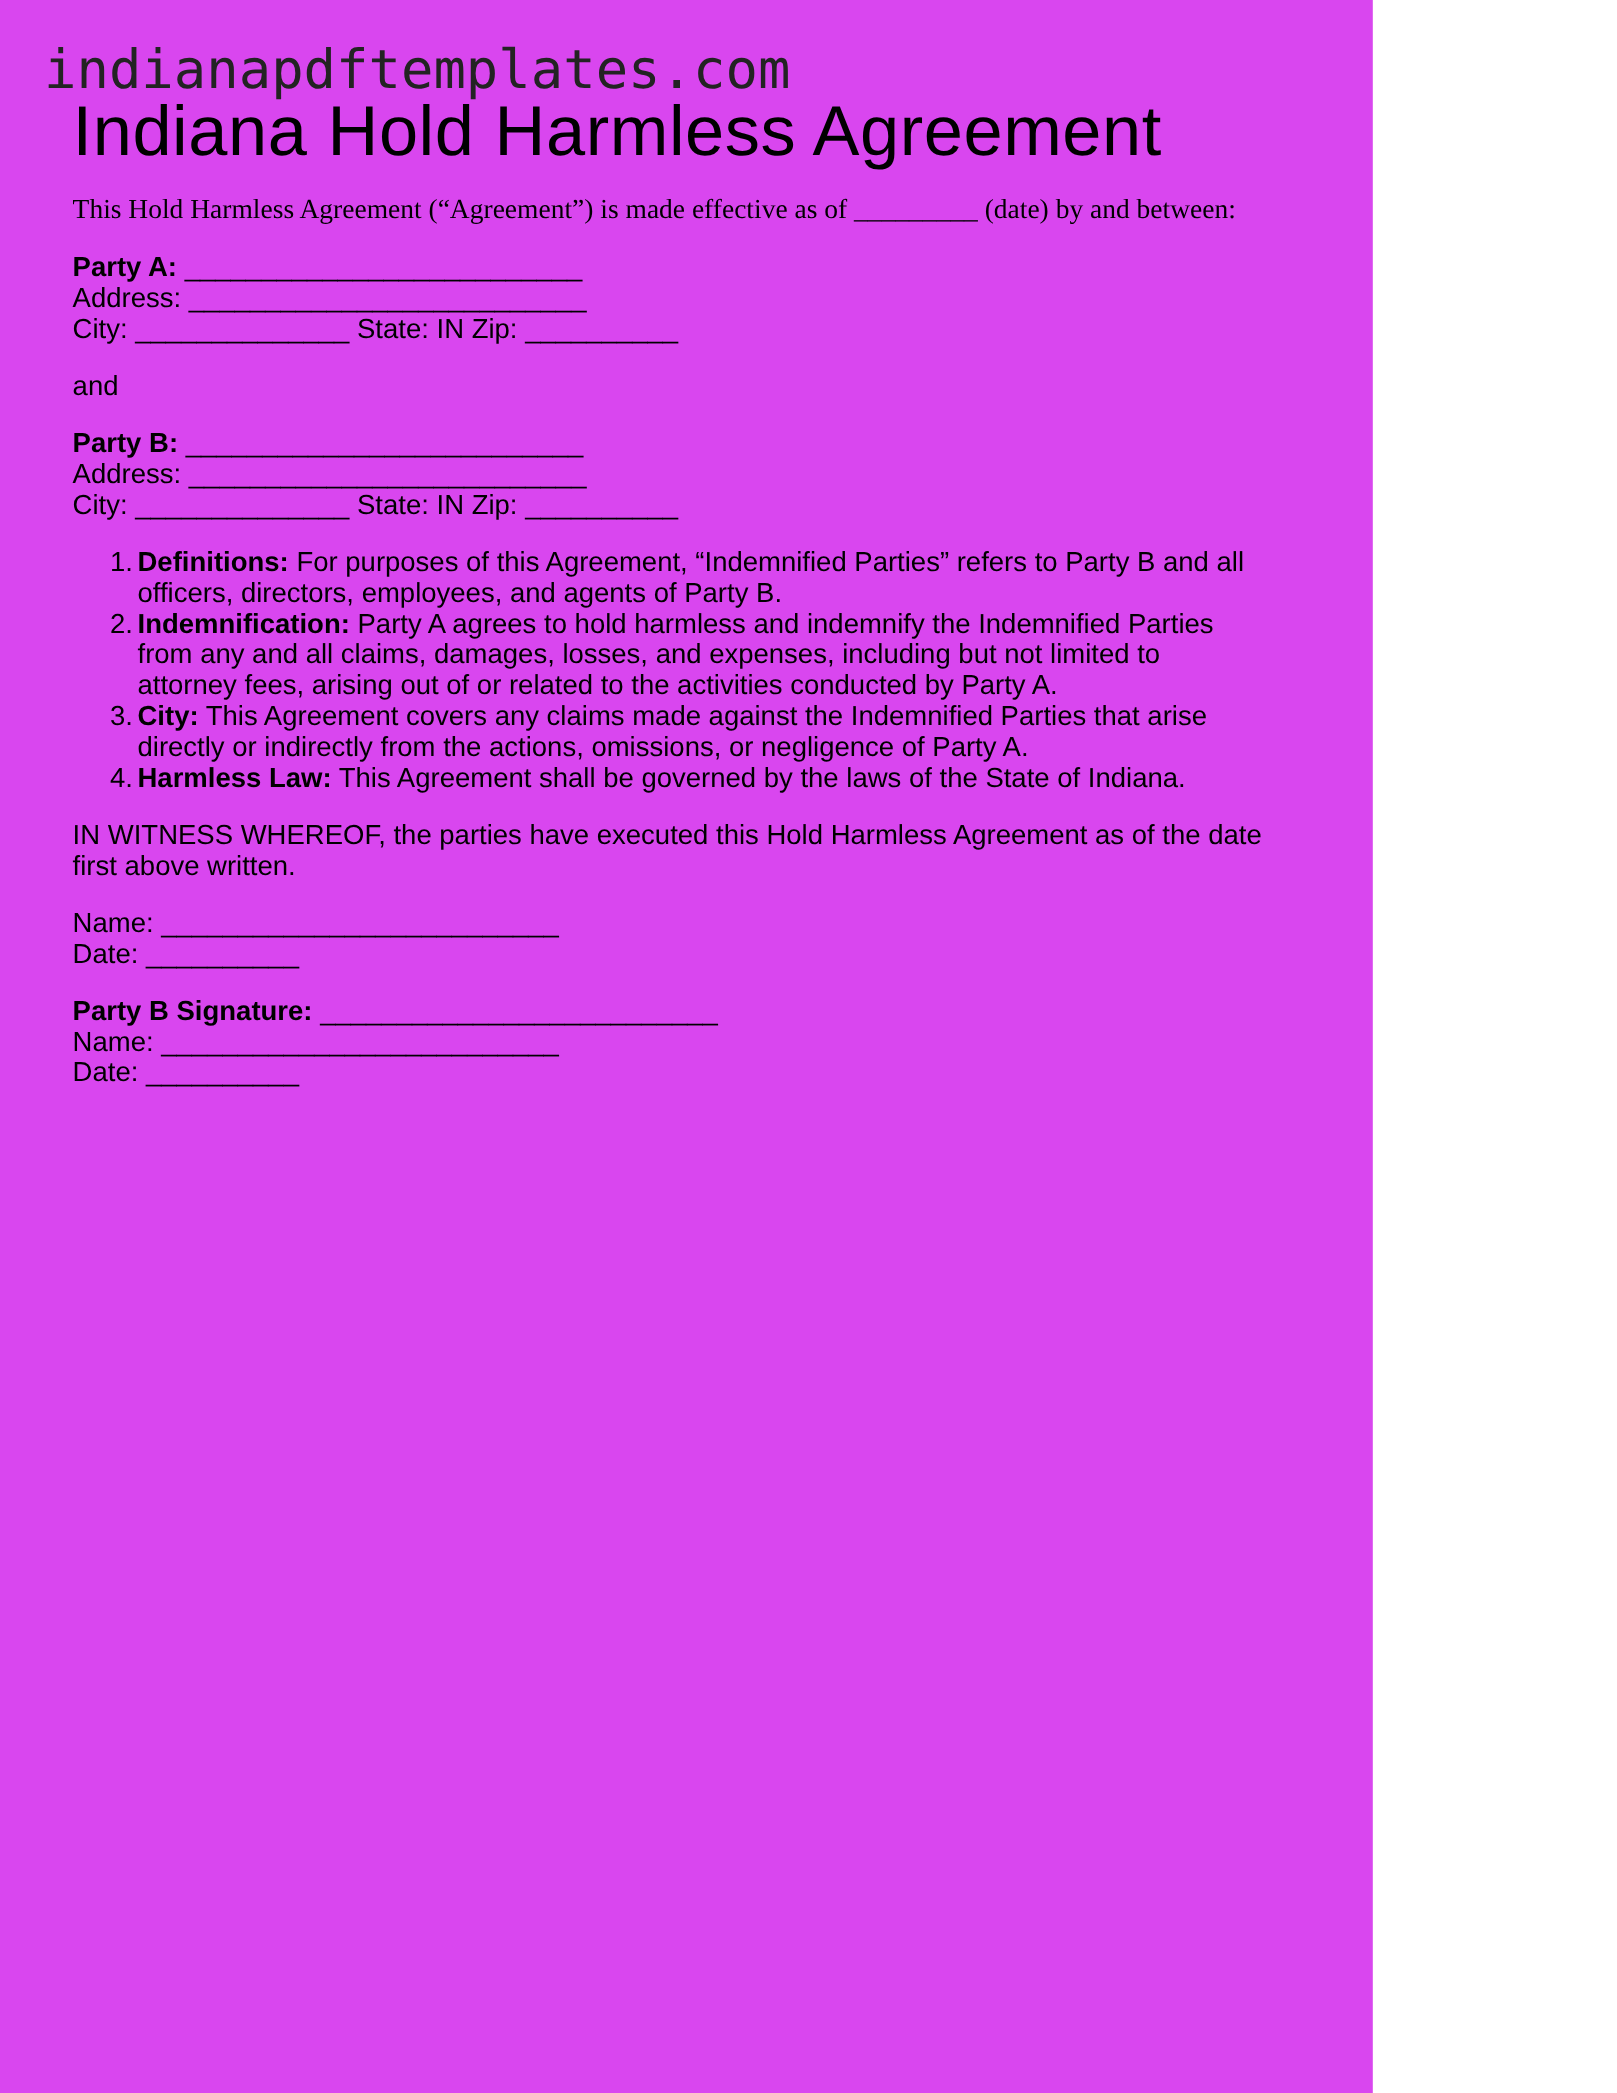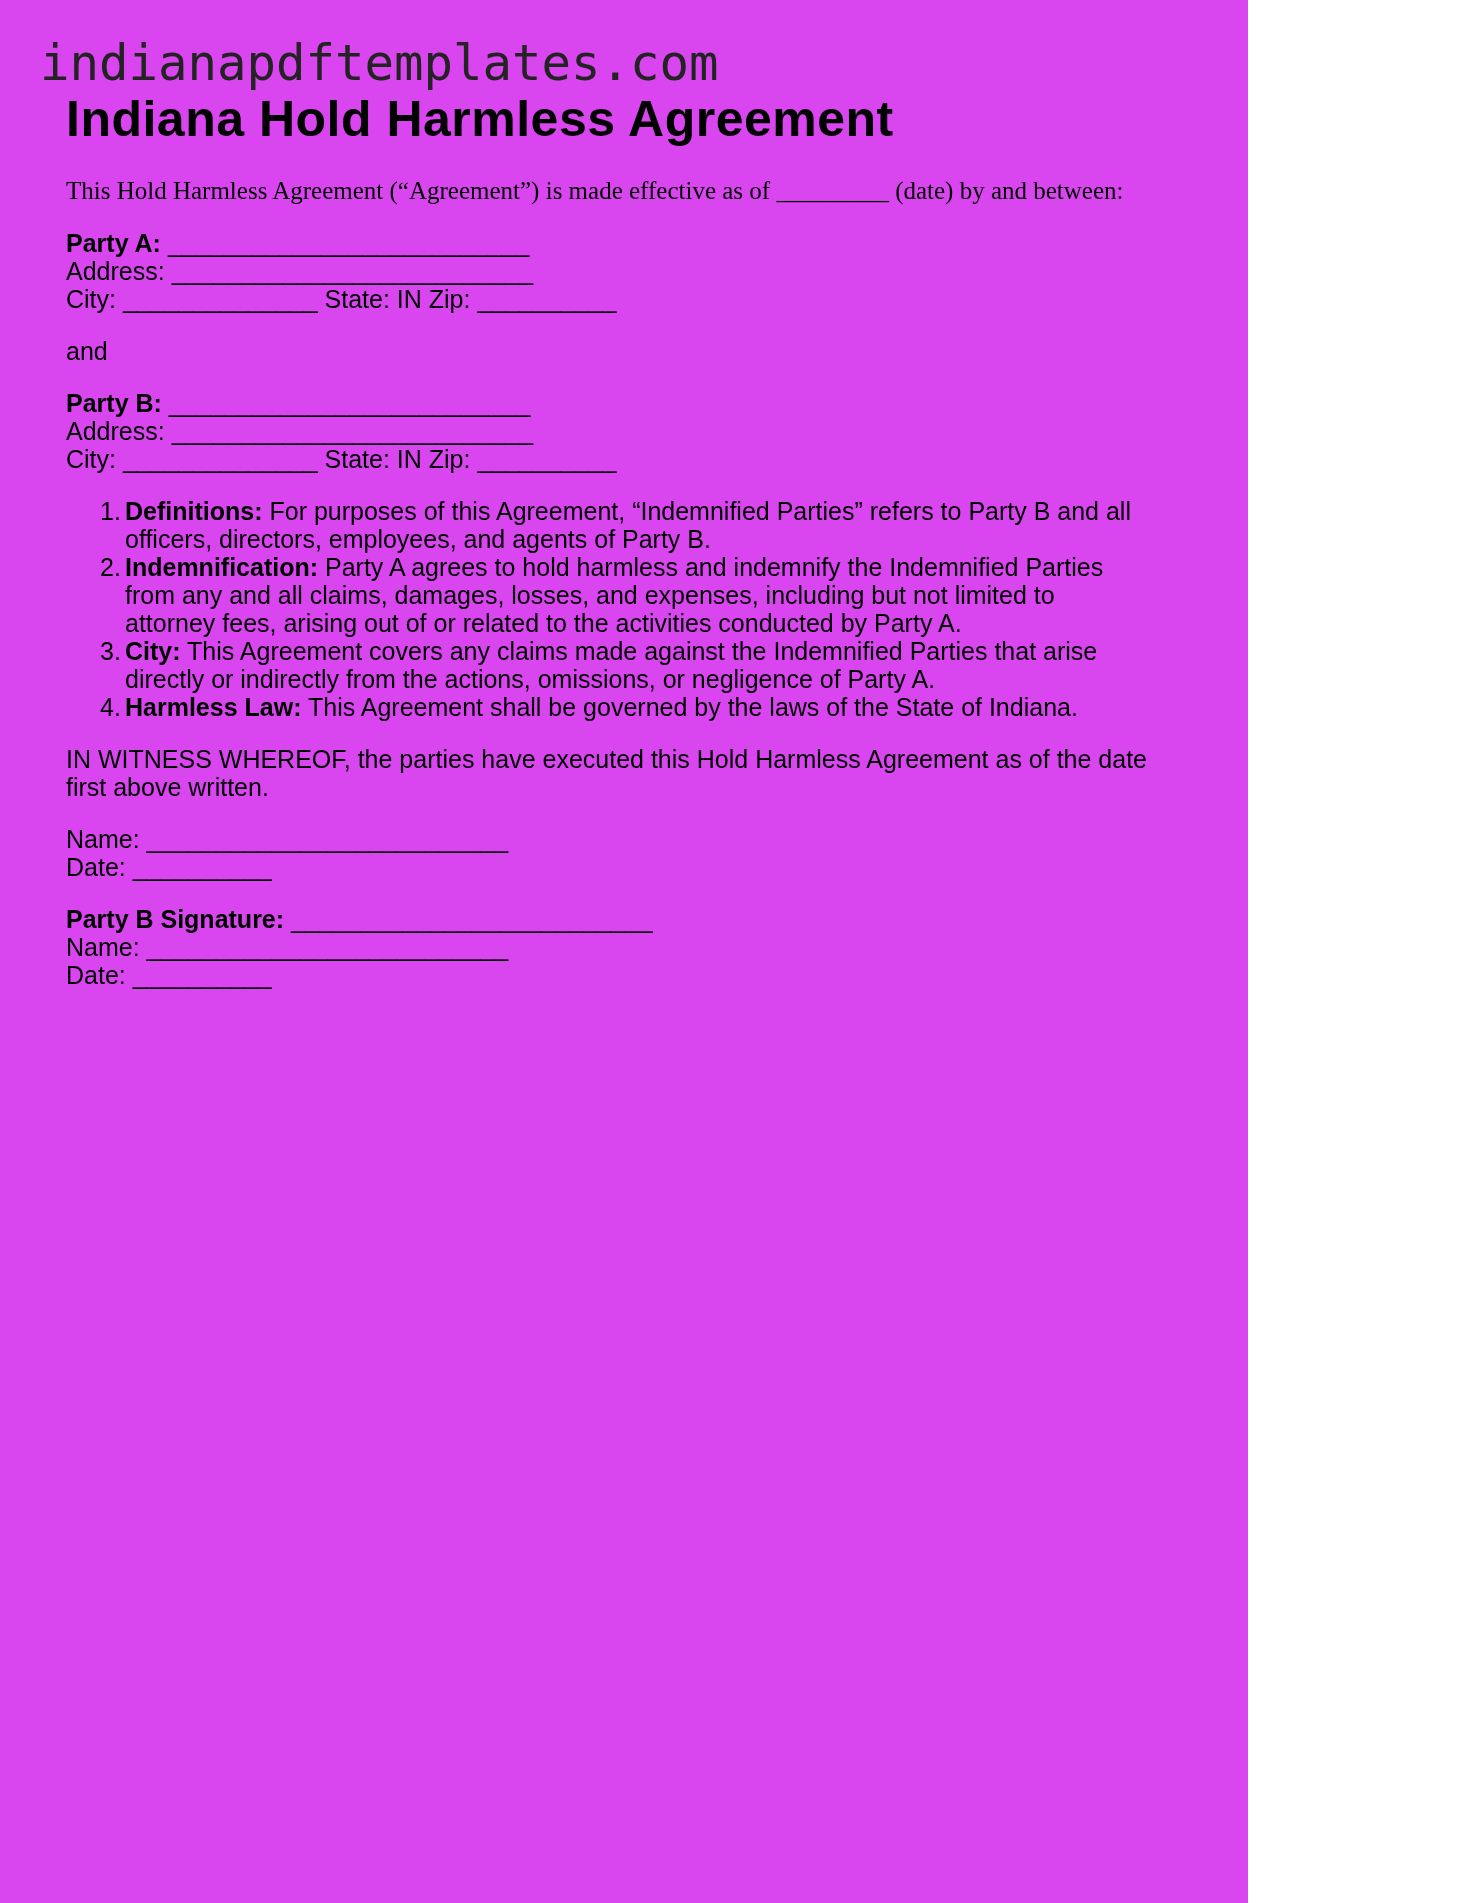--- a/index.html
+++ b/index.html
@@ -20,23 +20,23 @@
   }
   .sitename {
     font-family: "DejaVu Sans Mono", monospace;
     font-size: 49px;
     line-height: 56px;
     color: #232323;
     margin-left: -26px;
     white-space: nowrap;
   }
   .doc-title {
-    font-size: 50px;
+    font-size: 64px;
     line-height: 55px;
-    font-weight: bold;
+    font-weight: normal;
     margin: 0;
     letter-spacing: 0.5px;
   }
   .content {
     max-width: 1085px;
     font-size: 25px;
     line-height: 28px;
   }
   .para {
     margin: 24px 0 0 0;

